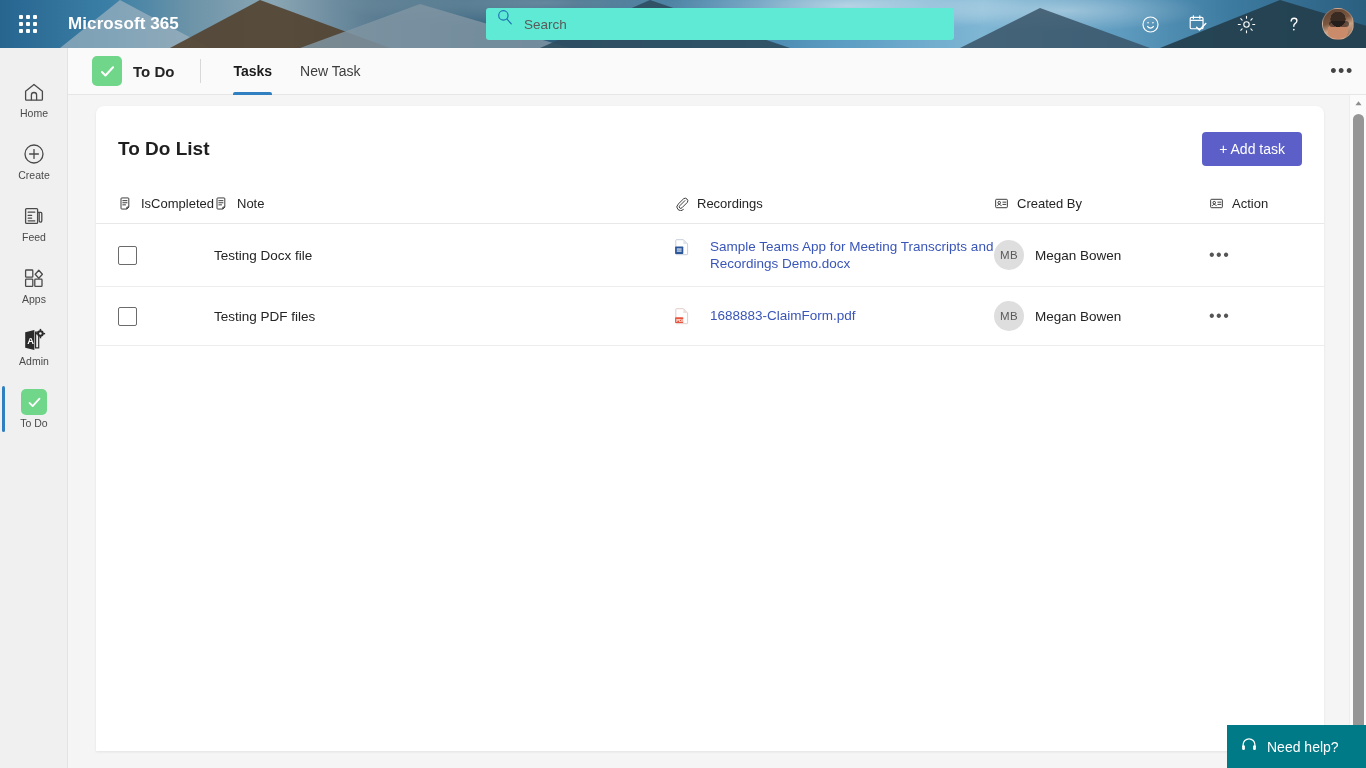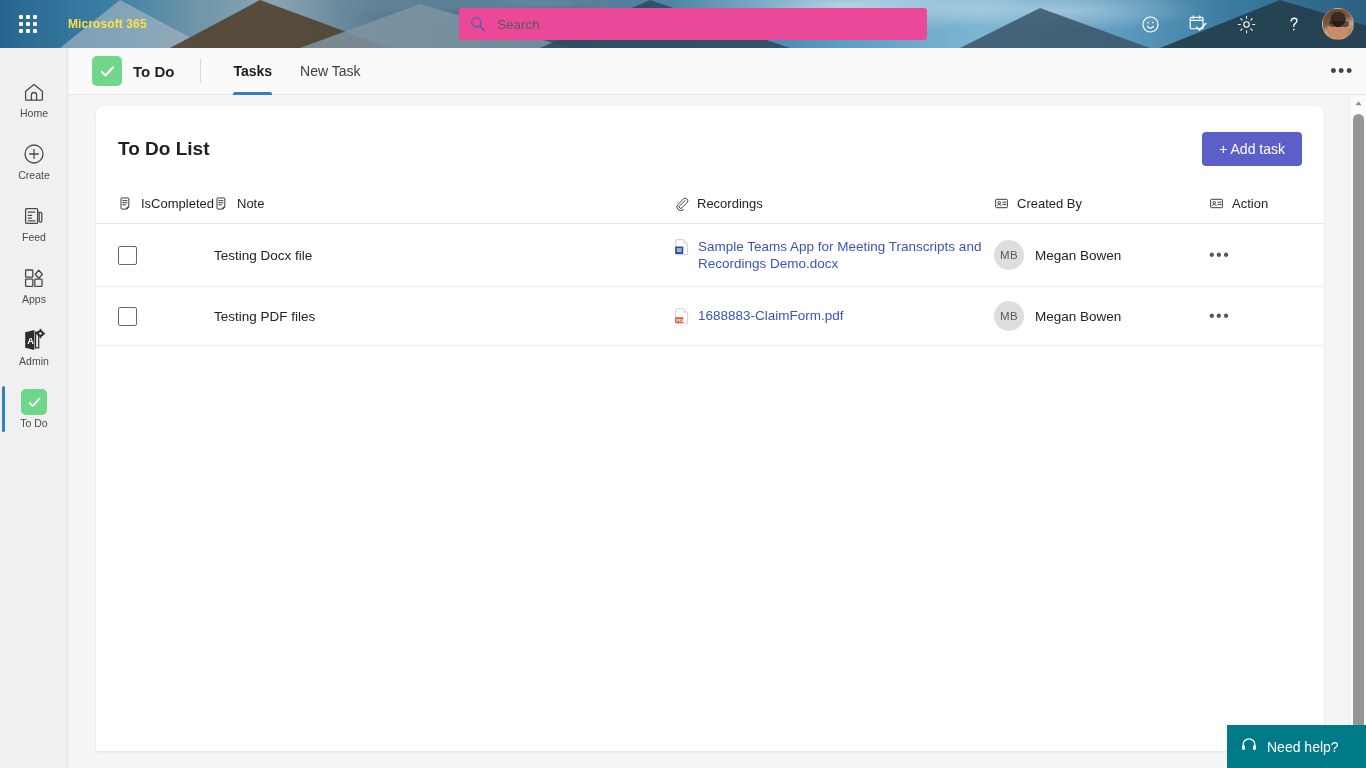--- a/index.html
+++ b/index.html
@@ -58,36 +58,35 @@
     cursor: pointer;
     border-radius: 2px;
   }
   .waffle span { width: 4px; height: 4px; background: #fff; border-radius: 1px; }
 
   .brand {
     position: absolute;
     left: 68px; top: 0;
     height: 48px;
     line-height: 48px;
-    color: #fde047;
-    font-size: 12px;
+    color: #ffffff;
+    font-size: 17px;
     font-weight: bold;
     letter-spacing: .1px;
     cursor: pointer;
   }
 
   .search-box {
     position: absolute;
-    left: 459px; top: 8px;
+    left: 486px; top: 8px;
     width: 468px; height: 32px;
-    background: #ec4899;
+    background: #5eead4;
     border: none;
     border-radius: 3px;
     display: flex;
-    align-items: center;
     padding-left: 10px;
     gap: 10px;
   }
   .search-box .sicon { width: 18px; height: 18px; flex: 0 0 18px; color: #1f6fb2; }
   .search-input {
     border: none; outline: none; background: transparent;
     font-family: "Liberation Sans", sans-serif;
     font-size: 13.5px;
     color: #3a3a3a;
     width: 400px;
@@ -283,21 +282,21 @@
     vertical-align: middle;
   }
   .chk {
     width: 19px; height: 19px;
     border: 1px solid #6b6b6b;
     border-radius: 2px;
     background: #fff;
     display: block;
     cursor: pointer;
   }
-  .att-cell { display: flex; align-items: flex-start; gap: 8px; }
+  .att-cell { display: flex; align-items: flex-start; gap: 20px; }
   .att-link {
     color: #3a55b8;
     font-size: 13.5px;
     line-height: 17px;
     cursor: pointer;
     text-decoration: none;
   }
   .file-icon { width: 16px; height: 17px; flex: 0 0 16px; margin-top: 1px; }
   .by-cell { display: flex; align-items: center; gap: 11px; }
   .av {

